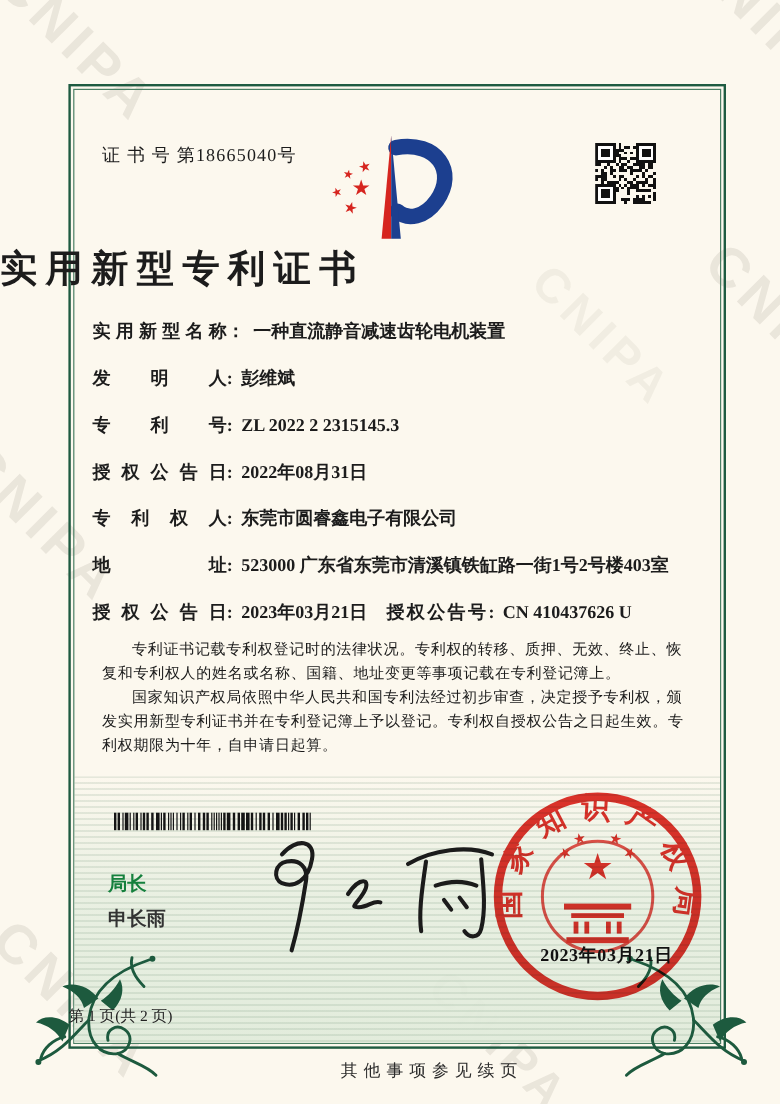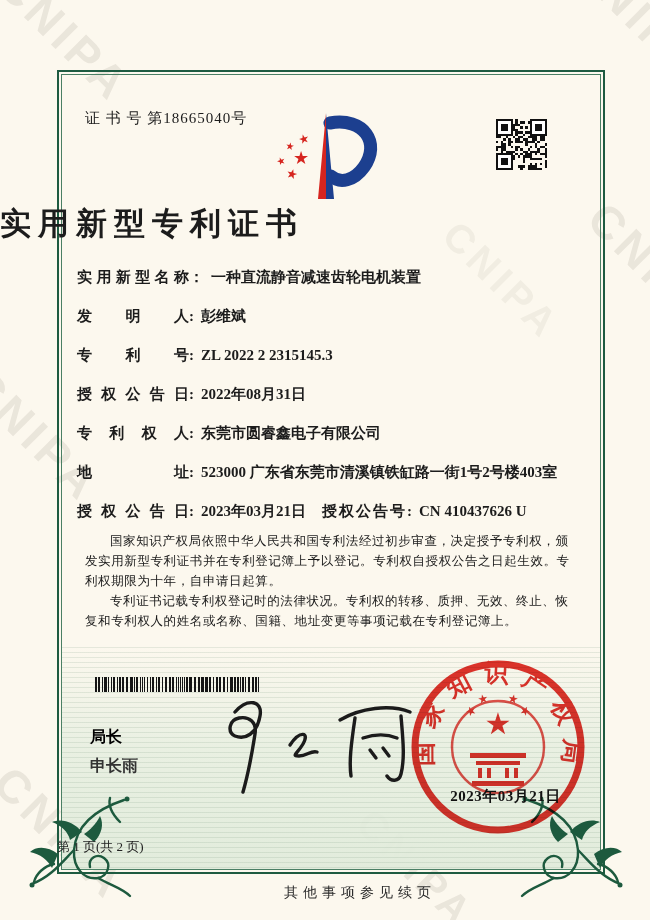--- a/index.html
+++ b/index.html
@@ -37,21 +37,21 @@
     background:
       repeating-linear-gradient(180deg, rgba(110,145,118,0.16) 0 1px, rgba(0,0,0,0) 1px 5px),
       linear-gradient(180deg, rgba(227,237,222,0) 0%, rgba(227,237,222,0.75) 45%, #e2ecdc 100%);
   }
   
   .orn{position:absolute;width:112px;height:112px;}
   .orn-left{left:24px;top:792px;}
   .orn-right{left:516px;top:792px;transform:scaleX(-1);}
   
   .cert-no{
-    position:absolute;left:85px;top:109px;font-size:15px;letter-spacing:1px;
+    position:absolute;left:85px;top:120px;font-size:15px;letter-spacing:1px;
   }
   .logo{position:absolute;left:268px;top:108px;width:120px;height:98px;}
   .qr{position:absolute;left:496px;top:119px;width:51px;height:51px;}
   .title{
     position:absolute;left:0;top:203px;width:650px;
     font-size:31px;font-weight:700;letter-spacing:7px;
   }
   
   .fields{position:absolute;left:77px;top:258px;width:486px;}
   .frow{position:relative;height:39px;line-height:39px;font-size:15px;font-weight:600;white-space:nowrap;}
@@ -63,21 +63,21 @@
   .fgroup2{position:absolute;left:245px;top:0;}
   .fgroup2 .flabel2{letter-spacing:2px;}
   
   .paras{
     position:absolute;left:85px;top:531px;width:486px;
     font-size:12.5px;line-height:20px;letter-spacing:0.6px;color:#1a1a1a;
   }
   .paras p{margin:0;text-indent:2em;}
   
   .barcode{position:absolute;left:95px;top:677px;width:165px;height:15px;}
-  .director-title{position:absolute;left:90px;top:727px;font-family:"Liberation Sans","DejaVu Sans",sans-serif;font-size:16px;font-weight:600;color:#000000;}
+  .director-title{position:absolute;left:90px;top:727px;font-family:"Liberation Sans","DejaVu Sans",sans-serif;font-size:16px;font-weight:600;color:#15803d;}
   .director-name{position:absolute;left:90px;top:756px;font-family:"Liberation Sans","DejaVu Sans",sans-serif;font-size:16px;font-weight:600;color:#333;}
   .signature{position:absolute;left:205px;top:690px;width:220px;height:105px;}
   .seal{position:absolute;left:408px;top:657px;width:180px;height:180px;mix-blend-mode:multiply;opacity:0.93;}
   .seal-date{
     position:absolute;left:428px;top:787px;width:155px;text-align:center;
     font-size:15px;font-weight:700;color:#111;letter-spacing:0.5px;
   }
   .page-no{
     position:absolute;left:57px;top:838px;width:544px;text-align:left;
     font-size:13px;color:#222;
@@ -322,22 +322,22 @@
     </div>
     <div class="frow">
       <span class="flabel">授权公告日</span><span class="fcolon">:</span><span>2023年03月21日</span>
       <span class="fgroup2">
         <span class="flabel2">授权公告号</span><span class="fcolon">:</span><span>CN 410437626 U</span>
       </span>
     </div>
   </div>
 
   <div class="paras">
+    <p>专利证书记载专利权登记时的法律状况。专利权的转移、质押、无效、终止、恢复和专利权人的姓名或名称、国籍、地址变更等事项记载在专利登记簿上。</p>
     <p>国家知识产权局依照中华人民共和国专利法经过初步审查，决定授予专利权，颁发实用新型专利证书并在专利登记簿上予以登记。专利权自授权公告之日起生效。专利权期限为十年，自申请日起算。</p>
-    <p>专利证书记载专利权登记时的法律状况。专利权的转移、质押、无效、终止、恢复和专利权人的姓名或名称、国籍、地址变更等事项记载在专利登记簿上。</p>
   </div>
 
   <svg class="barcode" id="barcode-svg" viewBox="0 0 165 15" preserveAspectRatio="none">
       <rect x="0" y="0" width="2" height="15" fill="#151515"></rect>
       <rect x="3" y="0" width="2" height="15" fill="#151515"></rect>
       <rect x="7" y="0" width="1" height="15" fill="#151515"></rect>
       <rect x="9" y="0" width="3" height="15" fill="#151515"></rect>
       <rect x="13" y="0" width="1" height="15" fill="#151515"></rect>
       <rect x="16" y="0" width="1" height="15" fill="#151515"></rect>
       <rect x="18" y="0" width="2" height="15" fill="#151515"></rect>

